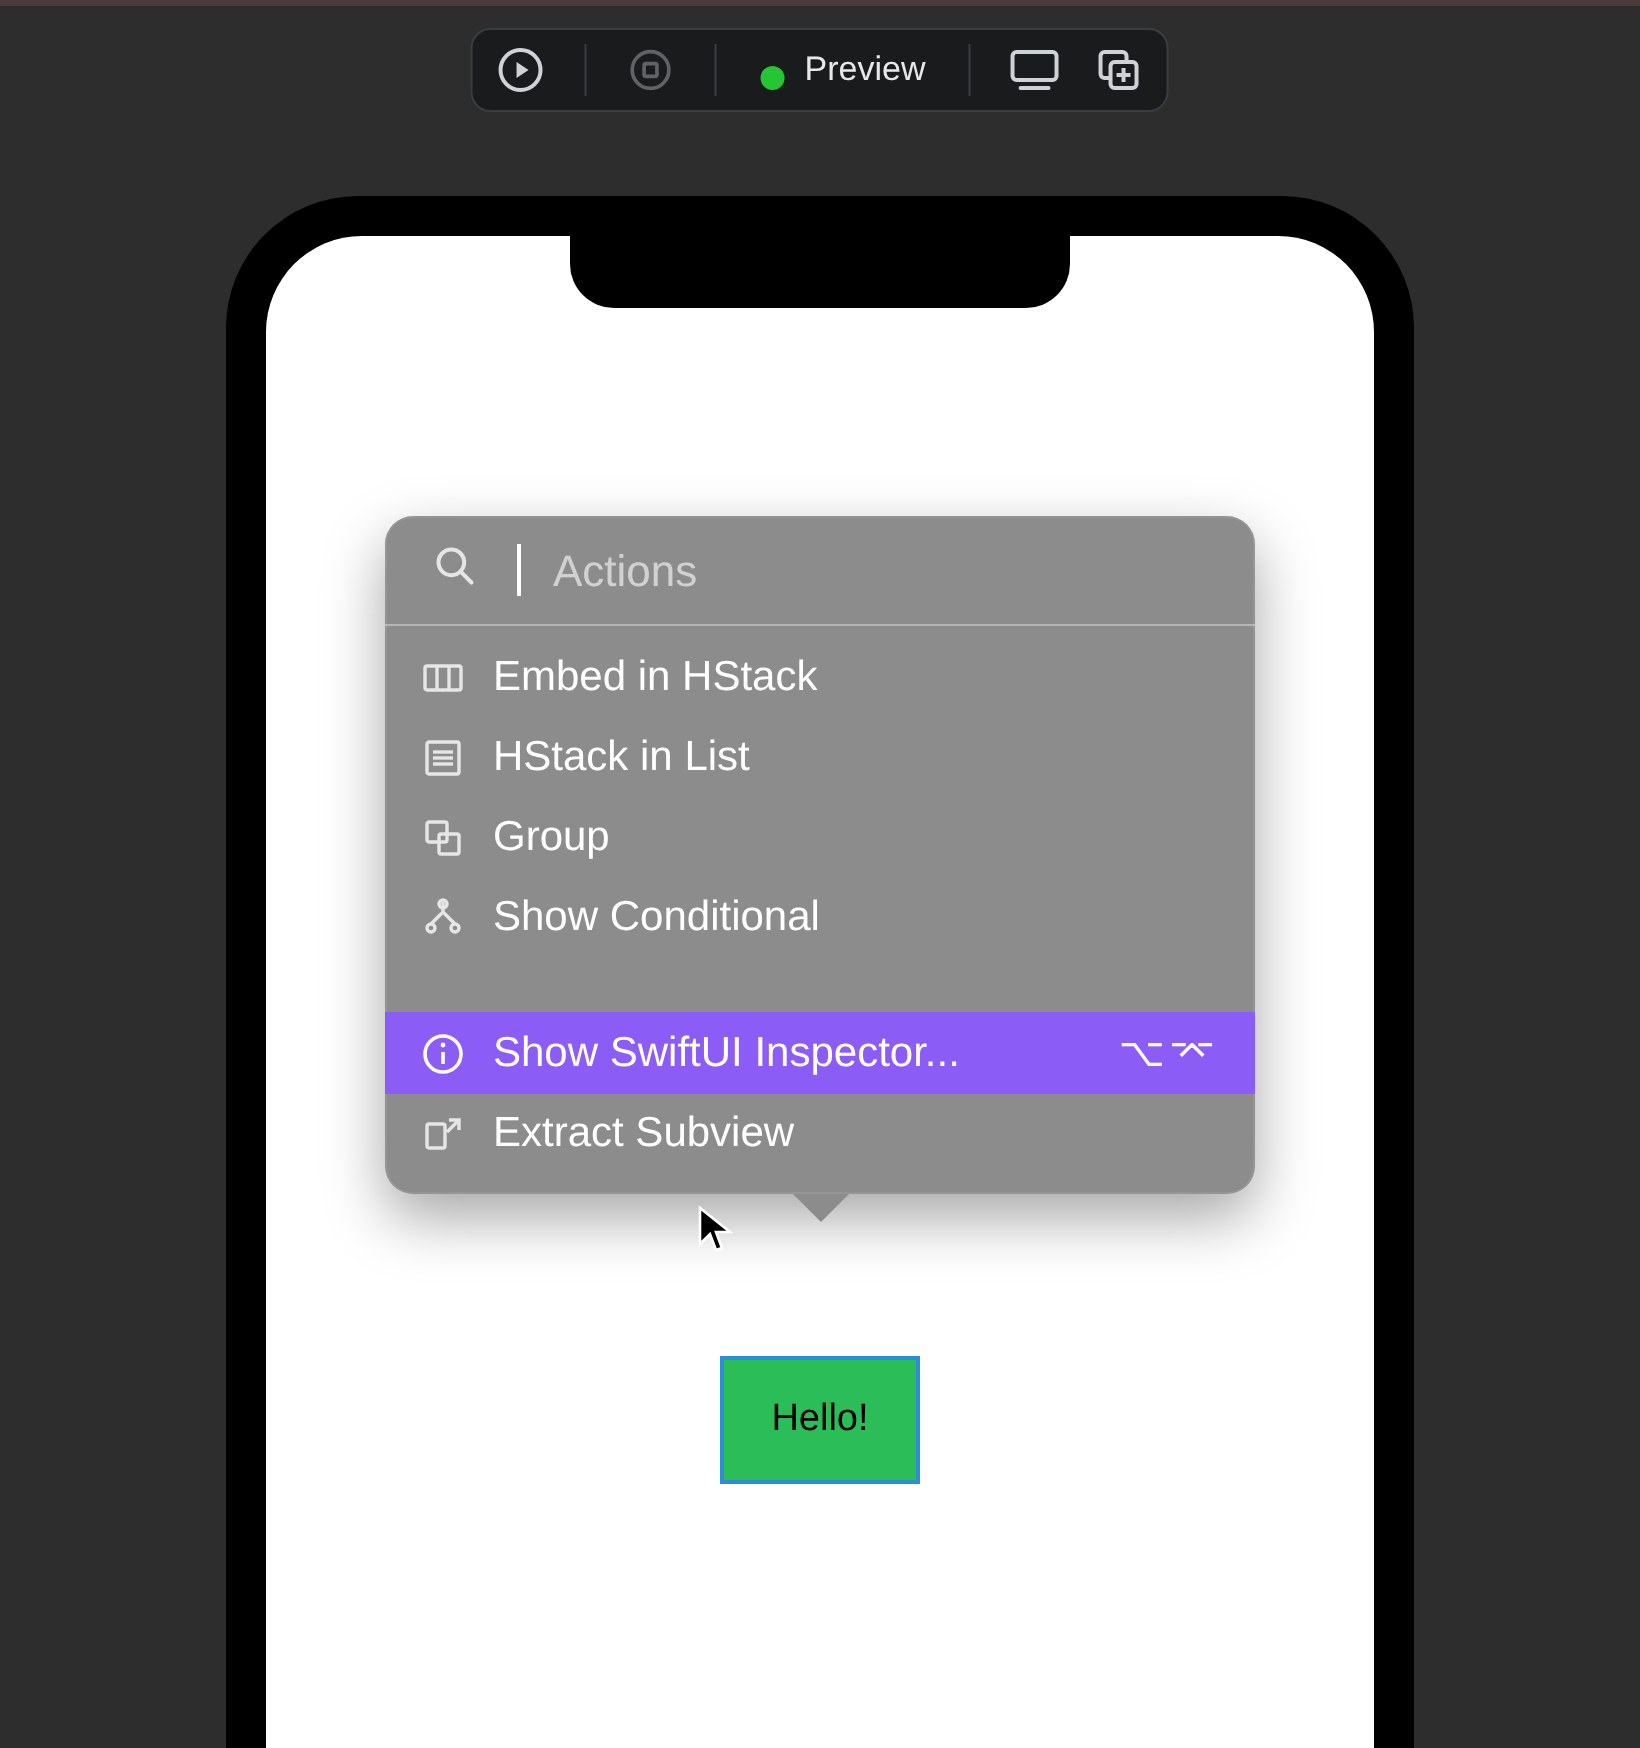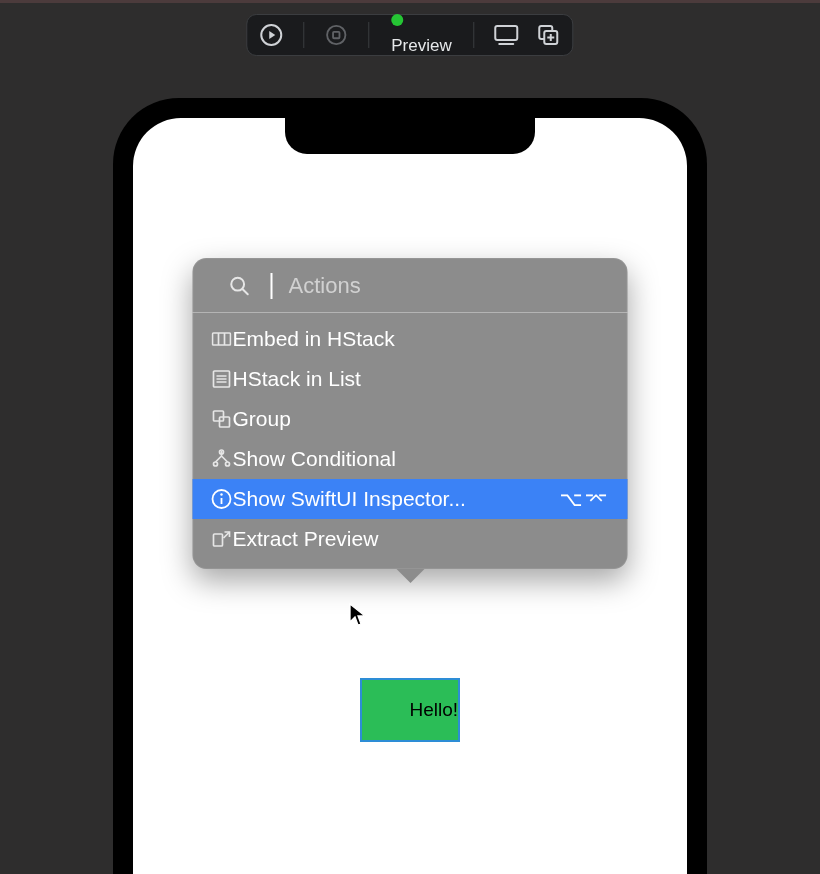--- a/index.html
+++ b/index.html
@@ -46,23 +46,22 @@
   .tb-label {
     color: #e6e8ea;
     font-size: 17px;
     font-weight: 500;
   }
   .tb-dot {
     width: 12px; height: 12px; border-radius: 50%;
     background: #25c534;
   }
   .tb-preview {
-    display: flex; align-items: flex-start; gap: 10px;
+    display: flex; align-items: flex-end; gap: 10px;
     padding: 2px 4px;
-    flex-direction: column;
   }
 
   
   .phone {
     position: absolute;
     top: 98px;
     left: 50%;
     transform: translateX(-50%);
     width: 594px;
     height: 860px; 
@@ -92,21 +91,21 @@
   
   .hello-view {
     position: absolute;
     left: 50%;
     transform: translateX(-50%);
     top: 560px;
     width: 100px;
     height: 64px;
     background: #2bbd57;
     border: 2px solid #2d8dd6;
-    display: flex; align-items: center; justify-content: flex-end;
+    display: flex; align-items: center; justify-content: center;
     font-size: 19px;
     color: #000;
     font-weight: 500;
   }
 
   
   .popover {
     position: absolute;
     left: 50%;
     transform: translateX(-50%);
@@ -121,23 +120,23 @@
     content: "";
     position: absolute;
     bottom: -14px;
     left: 50%;
     transform: translateX(-50%);
     border-left: 14px solid transparent;
     border-right: 14px solid transparent;
     border-top: 14px solid #8c8c8c;
   }
   .search-row {
-    display: flex; align-items: center;
+    display: flex; align-items: flex-start;
     gap: 20px;
-    padding: 14px 36px 12px;
+    padding: 14px 24px 12px;
     border-bottom: 1px solid rgba(255,255,255,0.35);
   }
   .search-input {
     flex: 1;
     background: none;
     border: none;
     outline: none;
     color: #fff;
     font-size: 22px;
   }
@@ -151,35 +150,36 @@
     margin-right: -6px;
   }
   .menu {
     list-style: none;
     margin: 0;
     padding: 6px 0 10px;
   }
   .menu-item {
     display: flex;
     align-items: center;
-    gap: 0;
+    gap: 14px;
     padding: 8px 18px;
     font-size: 21px;
     font-weight: 500;
     color: #fff;
     cursor: pointer;
     text-align: center;
   }
   .menu-item .mi-icon {
     width: 22px; height: 22px;
     display: flex; align-items: center; justify-content: center;
     flex-shrink: 0;
   }
   .menu-item.highlight {
-    background: #3b82f6;
+    background: #8b5cf6;
+    margin-top: 27px;
   }
   .menu-item .shortcut {
     margin-left: auto;
     font-size: 20px;
     letter-spacing: 2px;
   }
 
   
   .cursor-arrow {
     position: absolute;
@@ -313,21 +313,21 @@
           <span class="shortcut">⌥⌤</span>
         </li>
         <li class="menu-item">
           <span class="mi-icon">
             <svg width="20" height="20" viewBox="0 0 20 20" fill="none" stroke="#e6e6e6" stroke-width="1.7">
               <rect x="2" y="5" width="9" height="12" rx="1"></rect>
               <path d="M13 3 L18 3 L18 8"></path>
               <line x1="12" y1="9" x2="18" y2="3"></line>
             </svg>
           </span>
-          <span>Extract Preview</span>
+          <span>Extract Subview</span>
         </li>
       </ul>
     </div>
 
     <div class="cursor-arrow">
       <svg width="20" height="26" viewBox="0 0 20 26">
         <path d="M2 2 L2 20 L7 15 L10 23 L13 22 L10 14 L17 14 Z" fill="#000" stroke="#fff" stroke-width="1.3"></path>
       </svg>
     </div>
 

